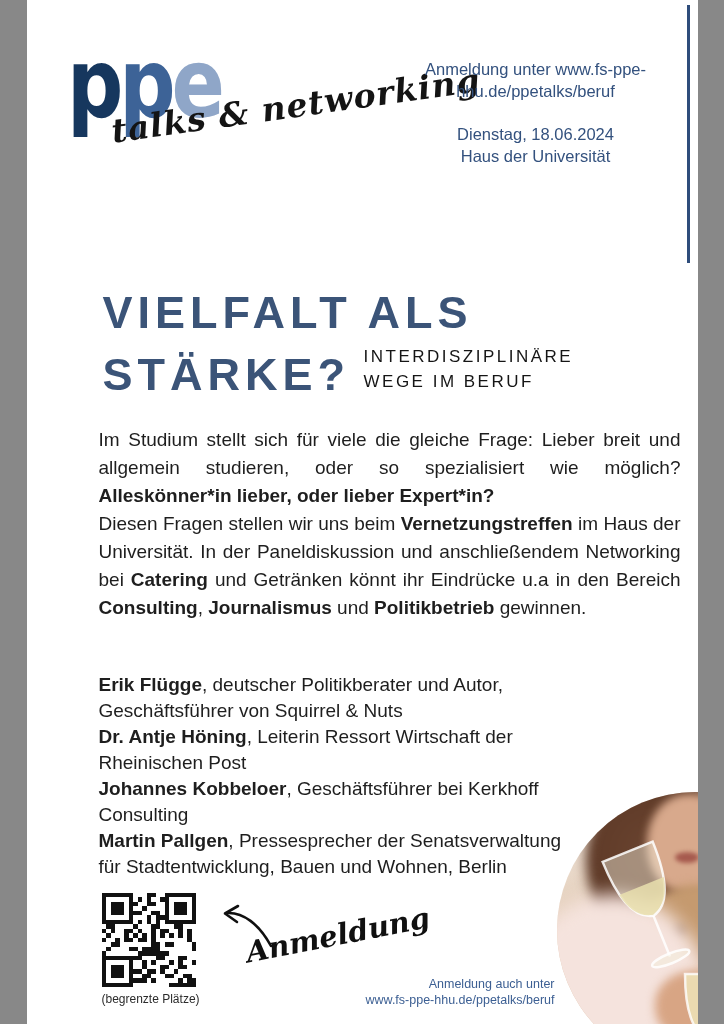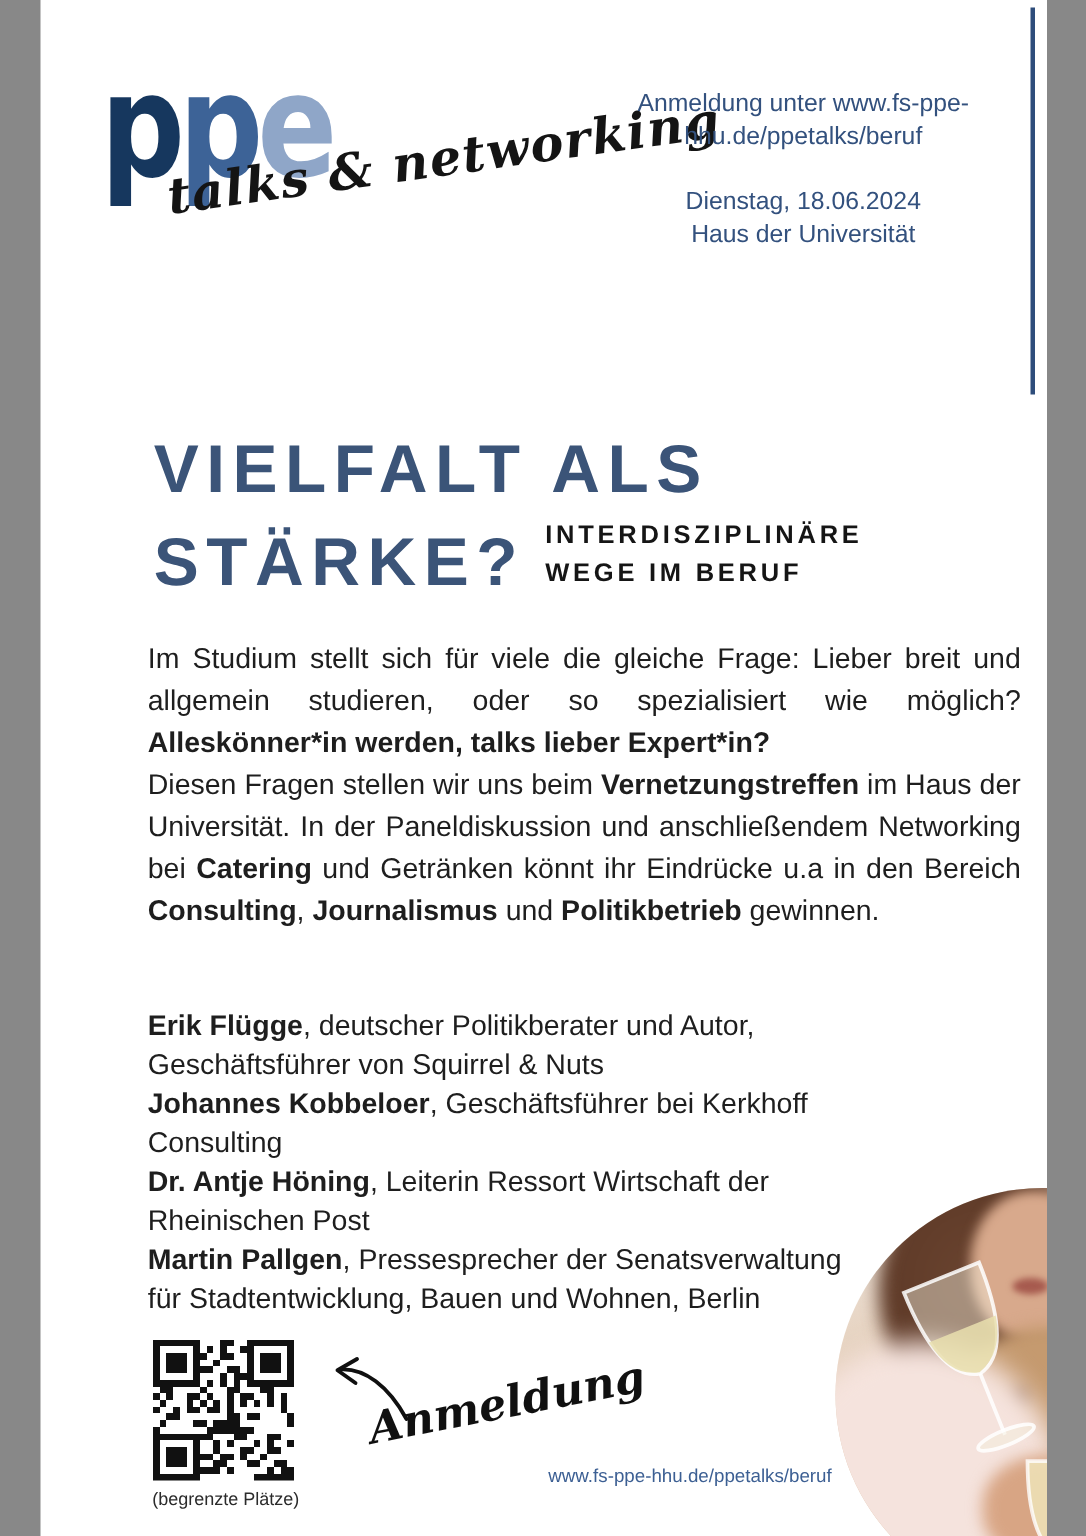--- a/index.html
+++ b/index.html
@@ -31,21 +31,21 @@
   .info-group{margin:0 0 21px 0;}
   .vline{position:absolute;left:660px;top:5px;width:3px;height:258px;background:var(--line-col,#2e4d7b);}
   
   .headline{
     position:absolute;left:76px;top:282px;margin:0;
     color:var(--head-col,#3b5478);font-size:45px;font-weight:700;
     letter-spacing:5px;line-height:62px;white-space:nowrap;
   }
   .subtitle{
     position:absolute;left:337px;top:344px;
-    color:#151515;font-size:17px;font-weight:700;letter-spacing:2.5px;
+    color:#151515;font-size:17px;font-weight:400;letter-spacing:2.5px;
     line-height:25px;white-space:nowrap;
   }
   
   .body-text{
     position:absolute;left:72px;top:426px;width:582px;
     font-size:19px;line-height:28px;color:var(--body-col,#1e1e1e);
     text-align:justify;
   }
   .body-text p{margin:0;}
   .b{font-weight:700;}
@@ -118,28 +118,28 @@
   <h1 class="headline">
     <div>VIELFALT ALS</div>
     <div>STÄRKE?</div>
   </h1>
   <div class="subtitle">
     <div>INTERDISZIPLINÄRE</div>
     <div>WEGE IM BERUF</div>
   </div>
 
   <div class="body-text">
-    <p><span>Im Studium stellt sich für viele die gleiche Frage: Lieber breit und allgemein studieren, oder so spezialisiert wie möglich? </span><span class="b">Alleskönner*in werden, talks lieber Expert*in?</span></p>
+    <p><span>Im Studium stellt sich für viele die gleiche Frage: Lieber breit und allgemein studieren, oder so spezialisiert wie möglich? </span><span class="b">Alleskönner*in lieber, oder lieber Expert*in?</span></p>
     <p><span>Diesen Fragen stellen wir uns  beim </span><span class="b">Vernetzungstreffen</span><span> im Haus der Universität. In der Paneldiskussion und anschließendem Networking bei </span><span class="b">Catering</span><span> und Getränken könnt ihr Eindrücke u.a in den Bereich </span><span class="b">Consulting</span><span>, </span><span class="b">Journalismus</span><span> und </span><span class="b">Politikbetrieb</span><span> gewinnen.</span></p>
   </div>
 
   <div class="speakers">
       <p><strong>Erik Flügge</strong><span>, deutscher Politikberater und Autor, Geschäftsführer von Squirrel &amp; Nuts</span></p>
+      <p><strong>Dr. Antje Höning</strong><span>, Leiterin Ressort Wirtschaft der Rheinischen Post</span></p>
       <p><strong>Johannes Kobbeloer</strong><span>, Geschäftsführer bei Kerkhoff Consulting</span></p>
-      <p><strong>Dr. Antje Höning</strong><span>, Leiterin Ressort Wirtschaft der Rheinischen Post</span></p>
       <p><strong>Martin Pallgen</strong><span>, Pressesprecher der Senatsverwaltung für Stadtentwicklung, Bauen und Wohnen, Berlin</span></p>
     </div>
 
   <div class="qr-wrap">
     <svg viewBox="0 0 21 21" xmlns="http://www.w3.org/2000/svg">
         <rect x="0" y="0" width="21" height="21" fill="#ffffff"></rect>
         <rect x="10" y="0" width="1" height="1" fill="#111111"></rect>
         <rect x="11" y="0" width="1" height="1" fill="#111111"></rect>
         <rect x="8" y="1" width="1" height="1" fill="#111111"></rect>
         <rect x="10" y="1" width="1" height="1" fill="#111111"></rect>
@@ -269,20 +269,21 @@
     <div class="qr-caption">(begrenzte Plätze)</div>
   </div>
 
   <svg class="arrow" viewBox="0 0 56 48" xmlns="http://www.w3.org/2000/svg">
     <path d="M52,44 C40,22 24,10 8,11" fill="none" stroke="#101010" stroke-width="2.6" stroke-linecap="round"></path>
     <path d="M19,4 L6,11.5 L18,20" fill="none" stroke="#101010" stroke-width="2.6" stroke-linecap="round" stroke-linejoin="round"></path>
   </svg>
   <div class="script-note">Anmeldung</div>
 
   <div class="footer-note">
+    <div>Anmeldung auch unter</div>
     <div>www.fs-ppe-hhu.de/ppetalks/beruf</div>
   </div>
 
   <div class="photo">
     <div class="layer ph-wall"></div>
     <div class="layer ph-hair"></div>
     <div class="layer ph-face"></div>
     <div class="layer ph-lips"></div>
     <div class="layer ph-blouse"></div>
     <div class="layer ph-person2"></div>

